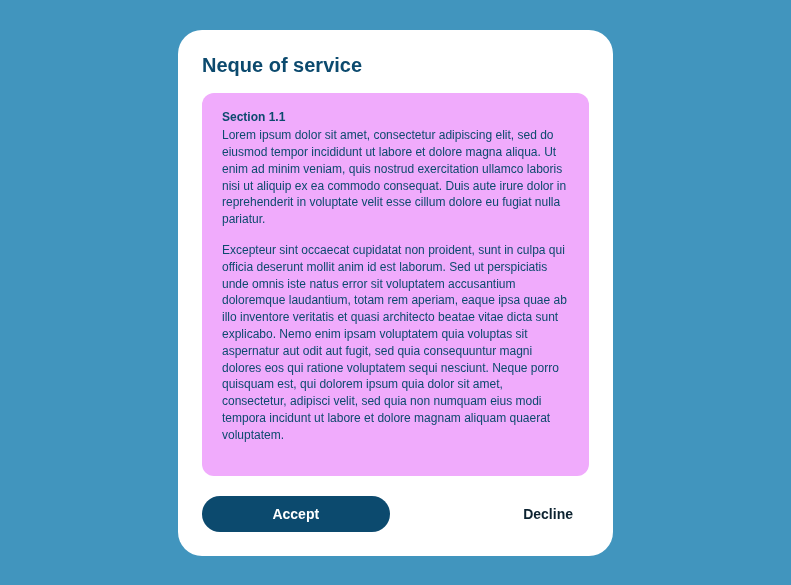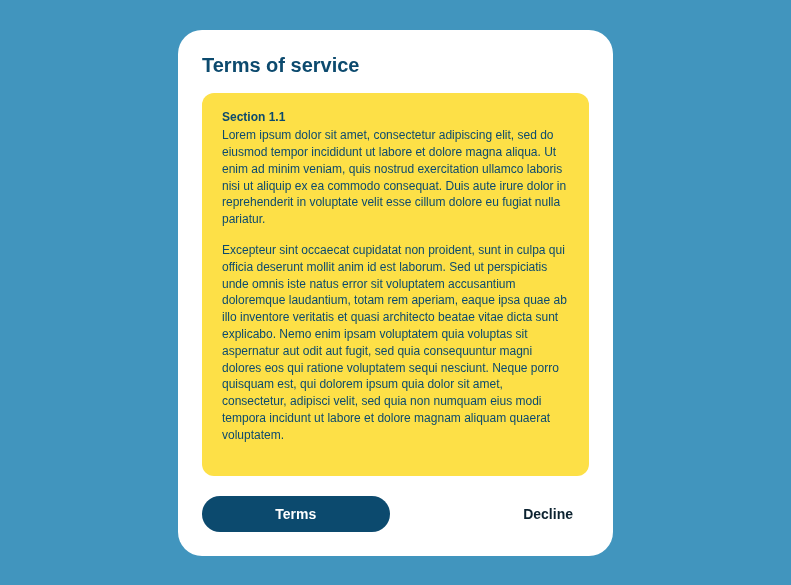--- a/index.html
+++ b/index.html
@@ -28,21 +28,21 @@
     }
     
     .modal-title {
       font-size: 20px;
       font-weight: 700;
       color: #0c4a6e;
       margin-bottom: 16px;
     }
     
     .terms-content {
-      background-color: #fde047;
+      background-color: #f0abfc;
       border-radius: 12px;
       padding: 16px 20px;
       height: 383px;
       overflow-y: scroll;
       color: #0c4a6e;
       font-size: 12px;
       line-height: 1.4;
       position: relative;
       scrollbar-width: thin;
       scrollbar-color: #0c4a6e #c5e9f7;
@@ -95,28 +95,28 @@
     .btn-decline {
       background-color: transparent;
       color: #0c2230;
       text-align: right;
     }
   </style>
 </head>
 <body>
 
 <div class="modal">
-  <h2 class="modal-title">Terms of service</h2>
+  <h2 class="modal-title">Neque of service</h2>
 
   <div class="terms-content">
     <div>
       <div class="section-heading">Section 1.1</div>
       <p class="section-paragraph">Lorem ipsum dolor sit amet, consectetur adipiscing elit, sed do eiusmod tempor incididunt ut labore et dolore magna aliqua. Ut enim ad minim veniam, quis nostrud exercitation ullamco laboris nisi ut aliquip ex ea commodo consequat. Duis aute irure dolor in reprehenderit in voluptate velit esse cillum dolore eu fugiat nulla pariatur.</p>
       <p class="section-paragraph">Excepteur sint occaecat cupidatat non proident, sunt in culpa qui officia deserunt mollit anim id est laborum. Sed ut perspiciatis unde omnis iste natus error sit voluptatem accusantium doloremque laudantium, totam rem aperiam, eaque ipsa quae ab illo inventore veritatis et quasi architecto beatae vitae dicta sunt explicabo. Nemo enim ipsam voluptatem quia voluptas sit aspernatur aut odit aut fugit, sed quia consequuntur magni dolores eos qui ratione voluptatem sequi nesciunt. Neque porro quisquam est, qui dolorem ipsum quia dolor sit amet, consectetur, adipisci velit, sed quia non numquam eius modi tempora incidunt ut labore et dolore magnam aliquam quaerat voluptatem.</p>
     </div>
 
   </div>
 
   <div class="button-row">
-    <button class="btn btn-accept">Terms</button>
+    <button class="btn btn-accept">Accept</button>
     <button class="btn btn-decline">Decline</button>
   </div>
 </div>
 
 </body></html>

